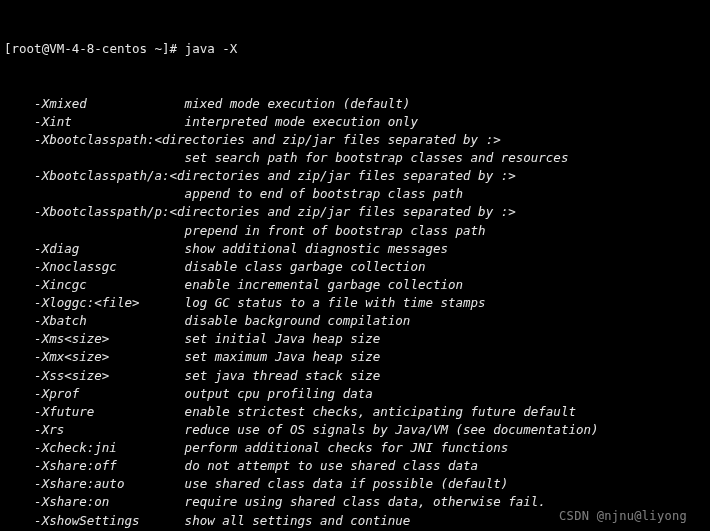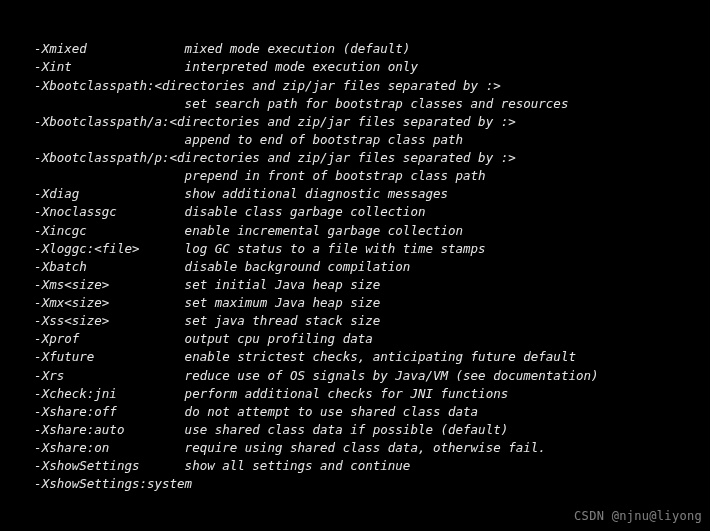--- a/index.html
+++ b/index.html
@@ -25,29 +25,30 @@
   .user    { color: #e6e6e6; }
   .host    { color: #e6e6e6; }
   .dollar  { color: #e6e6e6; }
   .cmd     { color: #e6e6e6; }
   .row {
     display: block;
     font-style: italic;
   }
   .watermark {
     position: absolute;
-    right: 8px;
+    right: 23px;
     bottom: 6px;
     color: rgba(230,230,230,0.55);
     font-size: 12px;
     letter-spacing: 0.3px;
     font-family: "DejaVu Sans Mono", "Consolas", "Courier New", monospace;
   }
 </style>
 </head>
 <body>
 
 <div class="term">
+  <div class="prompt-line"><span class="user">[</span><span class="user">root</span><span>@</span><span class="host">VM-4-8-centos</span><span> </span><span>~</span><span>]</span><span class="dollar">#</span><span> </span><span class="cmd">java -X</span></div>
   <div id="opts"><div class="row">    -Xmixed             mixed mode execution (default)</div><div class="row">    -Xint               interpreted mode execution only</div><div class="row">    -Xbootclasspath:&lt;directories and zip/jar files separated by :&gt;</div><div class="row">                        set search path for bootstrap classes and resources</div><div class="row">    -Xbootclasspath/a:&lt;directories and zip/jar files separated by :&gt;</div><div class="row">                        append to end of bootstrap class path</div><div class="row">    -Xbootclasspath/p:&lt;directories and zip/jar files separated by :&gt;</div><div class="row">                        prepend in front of bootstrap class path</div><div class="row">    -Xdiag              show additional diagnostic messages</div><div class="row">    -Xnoclassgc         disable class garbage collection</div><div class="row">    -Xincgc             enable incremental garbage collection</div><div class="row">    -Xloggc:&lt;file&gt;      log GC status to a file with time stamps</div><div class="row">    -Xbatch             disable background compilation</div><div class="row">    -Xms&lt;size&gt;          set initial Java heap size</div><div class="row">    -Xmx&lt;size&gt;          set maximum Java heap size</div><div class="row">    -Xss&lt;size&gt;          set java thread stack size</div><div class="row">    -Xprof              output cpu profiling data</div><div class="row">    -Xfuture            enable strictest checks, anticipating future default</div><div class="row">    -Xrs                reduce use of OS signals by Java/VM (see documentation)</div><div class="row">    -Xcheck:jni         perform additional checks for JNI functions</div><div class="row">    -Xshare:off         do not attempt to use shared class data</div><div class="row">    -Xshare:auto        use shared class data if possible (default)</div><div class="row">    -Xshare:on          require using shared class data, otherwise fail.</div><div class="row">    -XshowSettings      show all settings and continue</div><div class="row">    -XshowSettings:system</div></div>
   
 </div>
 
 <div class="watermark">CSDN @njnu@liyong</div>
 
 </body></html>

